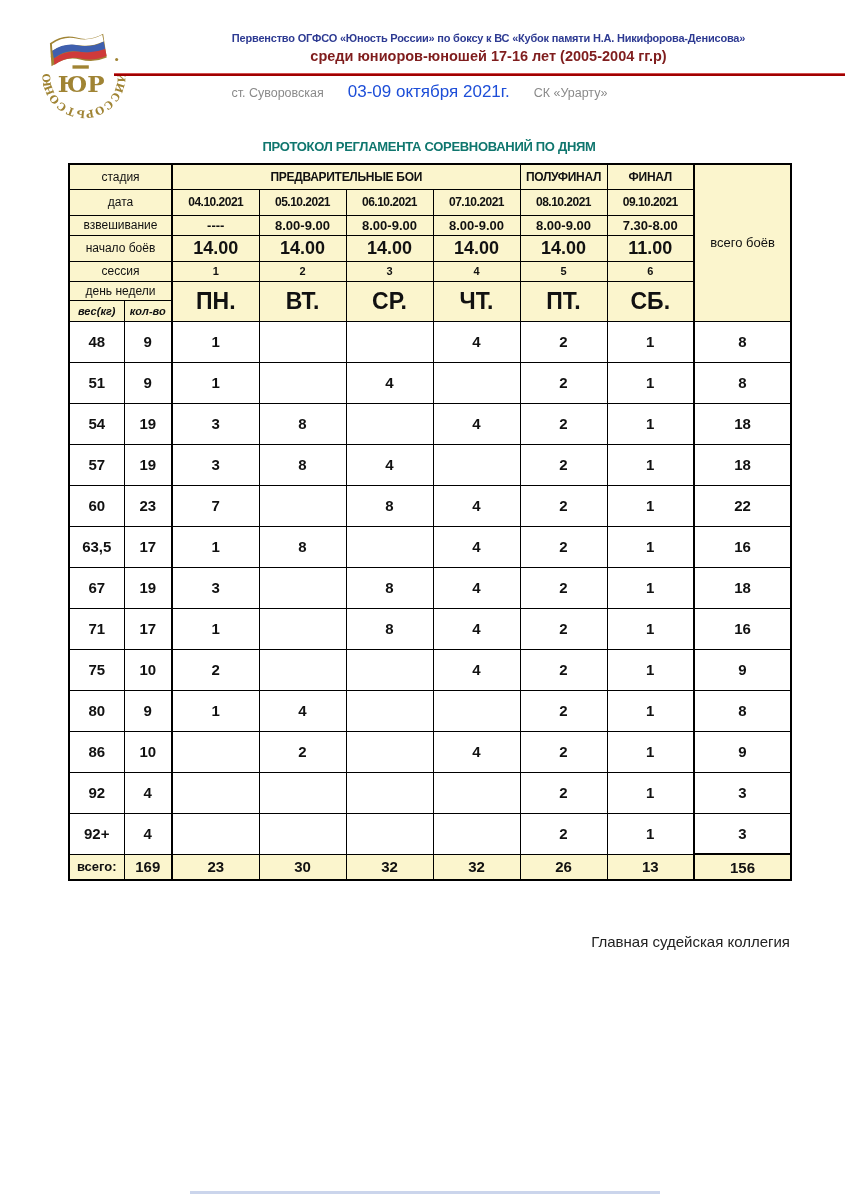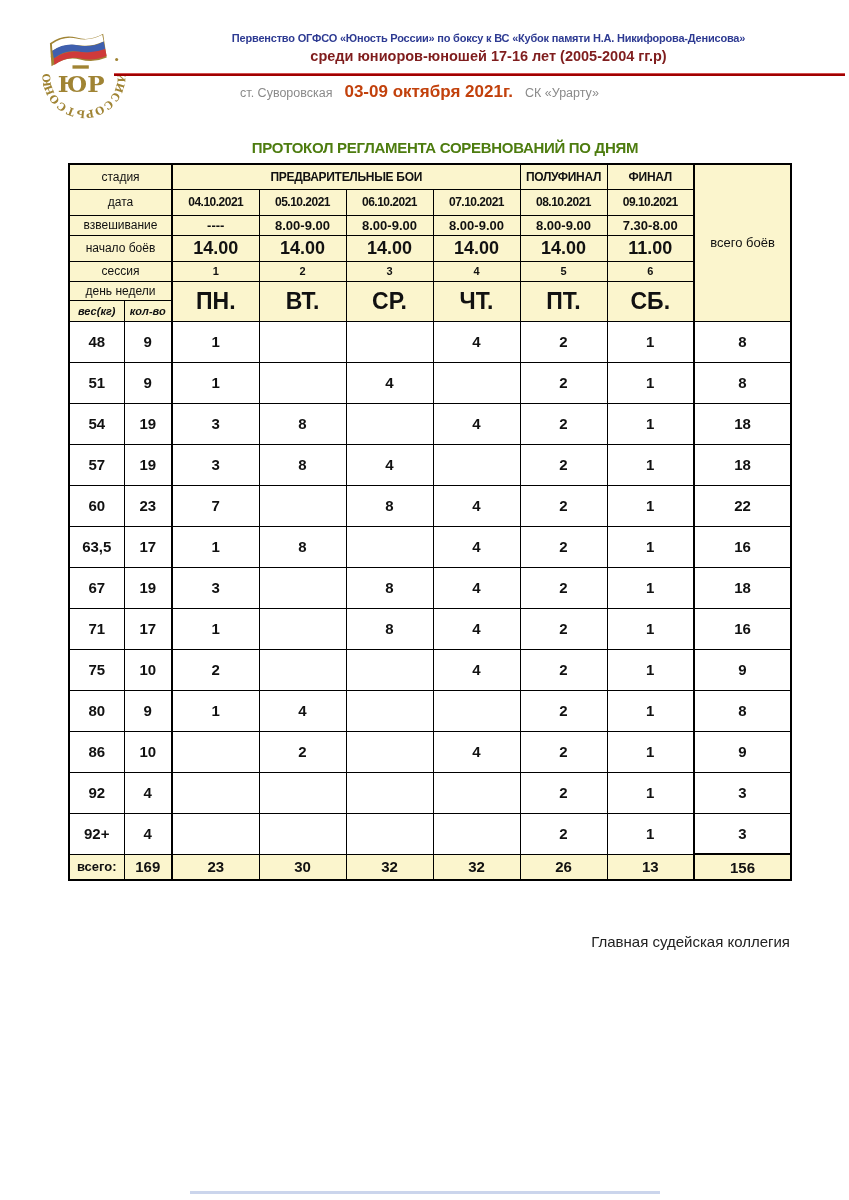--- a/index.html
+++ b/index.html
@@ -7,27 +7,27 @@
   .page { position:relative; width:849px; height:1200px; background:#ffffff; overflow:hidden; }
 
   
   .logo { position:absolute; left:36px; top:24px; width:96px; height:98px; }
   .hdr-text { position:absolute; left:132px; right:4px; top:32px; text-align:center; }
   .hdr-line1 { color:#2d3a92; font-size:11px; font-weight:700; letter-spacing:-0.2px; }
   .hdr-line2 { color:#7f1d1d; font-size:14.5px; font-weight:700; margin-top:4px; }
   .red-rule { position:absolute; left:114px; right:4px; top:73px; height:3px;
               background:#a00000; border-top:1px solid #d05050; }
   .venue-row { position:absolute; left:50px; right:60px; top:82px; display:flex;
-               justify-content:center; align-items:baseline; gap:12px; }
+               justify-content:center; align-items:baseline; gap:24px; }
   .venue { color:#8a8a8a; font-size:12.5px; }
-  .event-dates { color:#c2410c; font-size:17px; font-weight:700; }
+  .event-dates { color:#1d4ed8; font-size:17px; font-weight:400; }
 
   
-  .tbl-title { position:absolute; left:84px; width:722px; top:139px; text-align:center;
-               font-size:15px; font-weight:700; color:#4d7c0f; letter-spacing:-0.3px; }
+  .tbl-title { position:absolute; left:68px; width:722px; top:139px; text-align:center;
+               font-size:13px; font-weight:700; color:#0f766e; letter-spacing:-0.3px; }
   table.sched { position:absolute; left:68px; top:163px; width:722px;
                 border-collapse:collapse; table-layout:fixed; border:2px solid #000; }
   table.sched td { border:1px solid #000; text-align:center; vertical-align:middle;
                    padding:0; color:#111; overflow:hidden; }
   .hdr-bg { background:#fbf5cd; }
   .sep-r { border-right-width:2px !important; }
   .sep-l { border-left-width:2px !important; }
   .b-bot2 td { border-bottom-width:2px; }
   .b-top2 { border-top-width:2px !important; }
 

